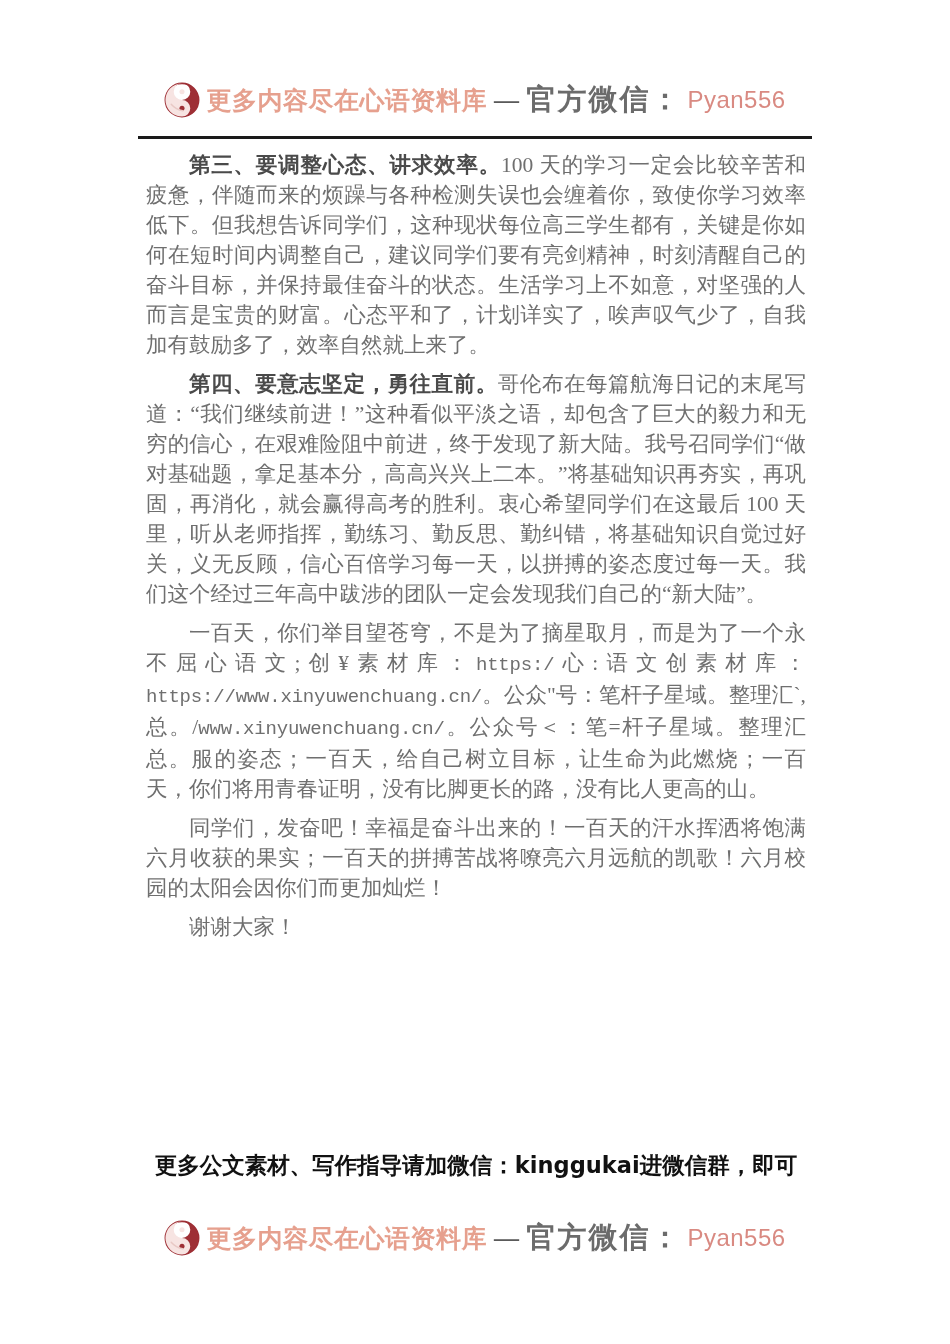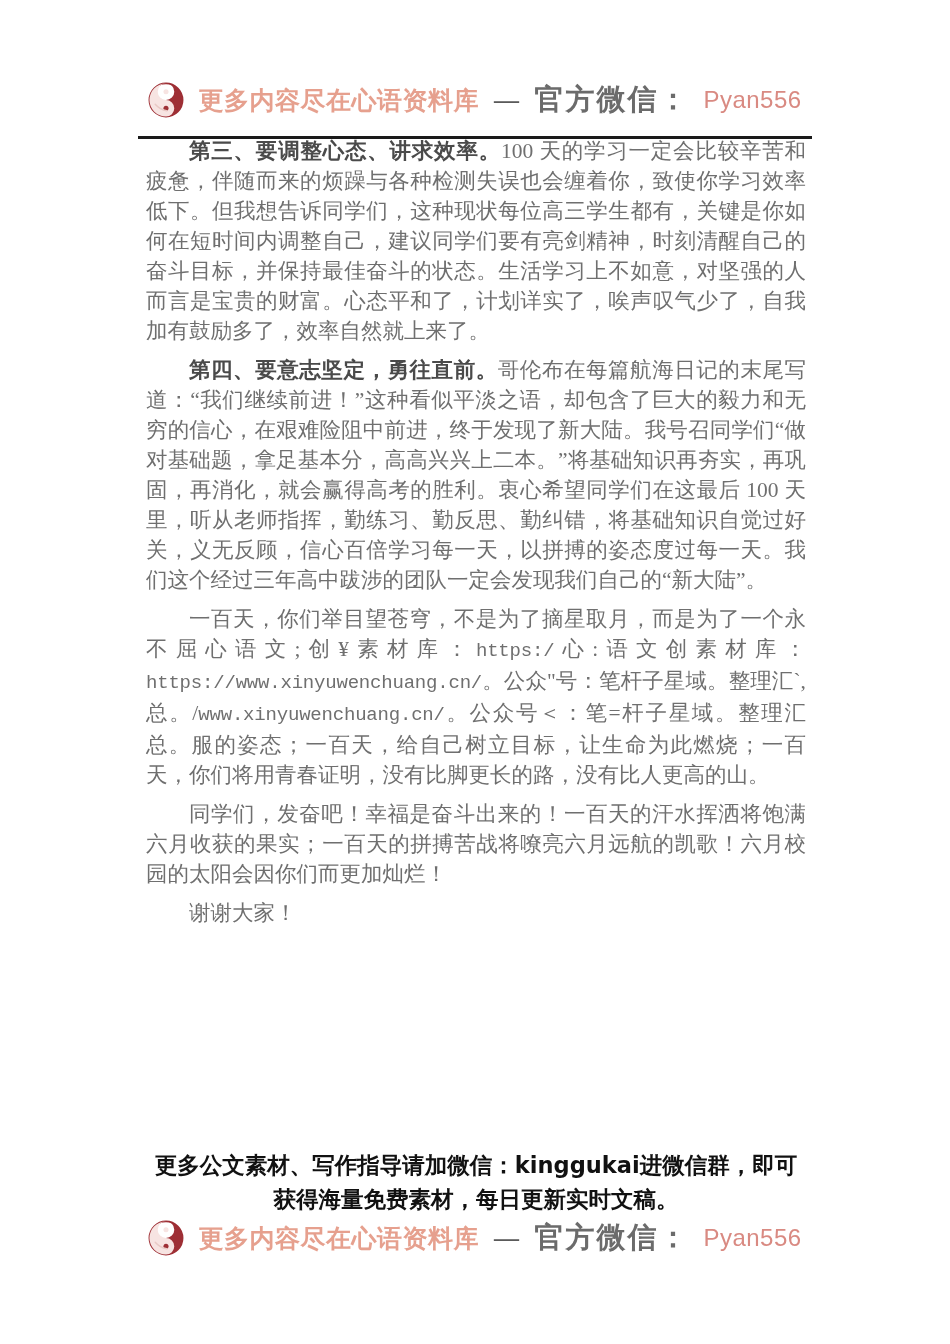--- a/index.html
+++ b/index.html
@@ -18,21 +18,21 @@
     background: #ffffff;
     overflow: hidden;
     box-sizing: border-box;
   }
 
   
   .watermark {
     display: flex;
     align-items: center;
     justify-content: center;
-    gap: 14px;
+    gap: 6px;
     width: 100%;
     box-sizing: border-box;
   }
   .wm-logo {
     display: block;
     width: 36px;
     height: 36px;
     flex: 0 0 36px;
   }
   .wm-text {
@@ -60,21 +60,21 @@
     top: 136px;
     width: 674px;
     height: 0;
     border-top: 3px solid #1a1a1a;
   }
 
   
   .body-area {
     position: absolute;
     left: 146px;
-    top: 136px;
+    top: 150px;
     width: 660px;
   }
   p.para {
     margin: 0 0 9px 0;
     font-size: 21.5px;
     line-height: 30px;
     color: #6f6f6f;
     text-align: justify;
     text-justify: inter-ideograph;
     text-indent: 2em;
@@ -150,21 +150,20 @@
     <p class="para"><span>一百天，你们举目望苍穹，不是为了摘星取月，而是为了一个永不屈心语</span><span>文;创¥素材库：</span><span class="mono-url">https:/</span><span>心:语文创素材库：</span><span class="mono-url">https://</span><span class="mono-url">www.xinyuwenchuang.cn/</span><span>。公众"号：笔杆子星域。整理汇`,总。/</span><span class="mono-url">www.xinyuwenchuang.cn/</span><span>。公众号＜：笔=杆子星域。整理汇总。服的姿态；一</span><span>百天，给自己树立目标，让生命为此燃烧；一百天，你们将用青春证明，没有</span><span>比脚更长的路，没有比人更高的山。</span></p>
 
     <p class="para"><span>同学们，发奋吧！幸福是奋斗出来的！一百天的汗水挥洒将饱满六月收获的果实；一百天的拼搏苦战将嘹亮六月远航的凯歌！六月校园的太阳会因你们而更加灿烂！</span></p>
 
     <p class="para"><span>谢谢大家！</span></p>
 
   </div>
 
   <div class="footer-promo">
     <span>更多公文素材、写作指导请加微信：</span><span class="lat">kinggukai</span><span>进微信群，即可</span><br>
-    <span>获得海量免费素材，每日更新实时文稿。</span>
   </div>
 
   <div class="watermark footer-wm">
     <svg class="wm-logo" viewBox="0 0 100 100" aria-hidden="true">
       <circle cx="50" cy="50" r="46" fill="none" stroke="#9e2f35" stroke-width="5"></circle>
       <path d="M50 4 A46 46 0 0 1 50 96 A23 23 0 0 1 50 50 A23 23 0 0 0 50 4 Z" fill="#9e2f35"></path>
       <path d="M50 4 A46 46 0 0 0 50 96 A23 23 0 0 0 50 50 A23 23 0 0 1 50 4 Z" fill="#f7e4e2"></path>
       <circle cx="50" cy="27" r="7" fill="#f7e4e2"></circle>
       <circle cx="50" cy="73" r="7" fill="#9e2f35"></circle>
       <path d="M20 62 Q34 78 52 80" fill="none" stroke="#e8c9c5" stroke-width="4" stroke-linecap="round"></path>

